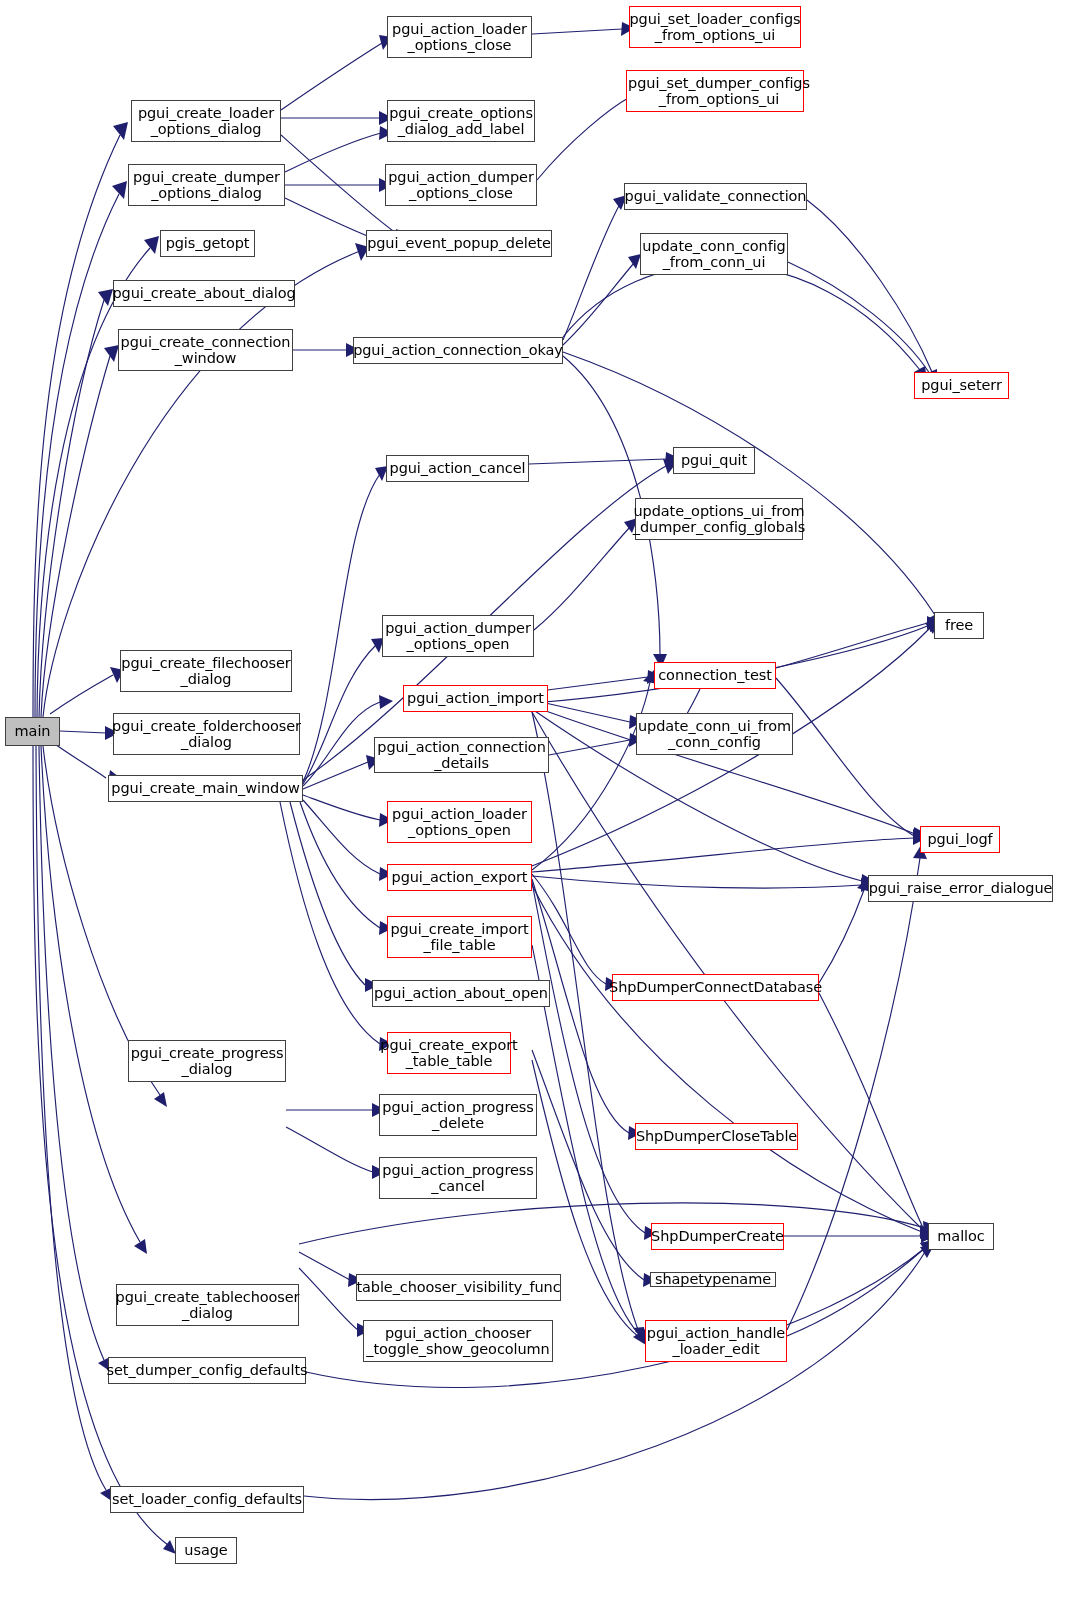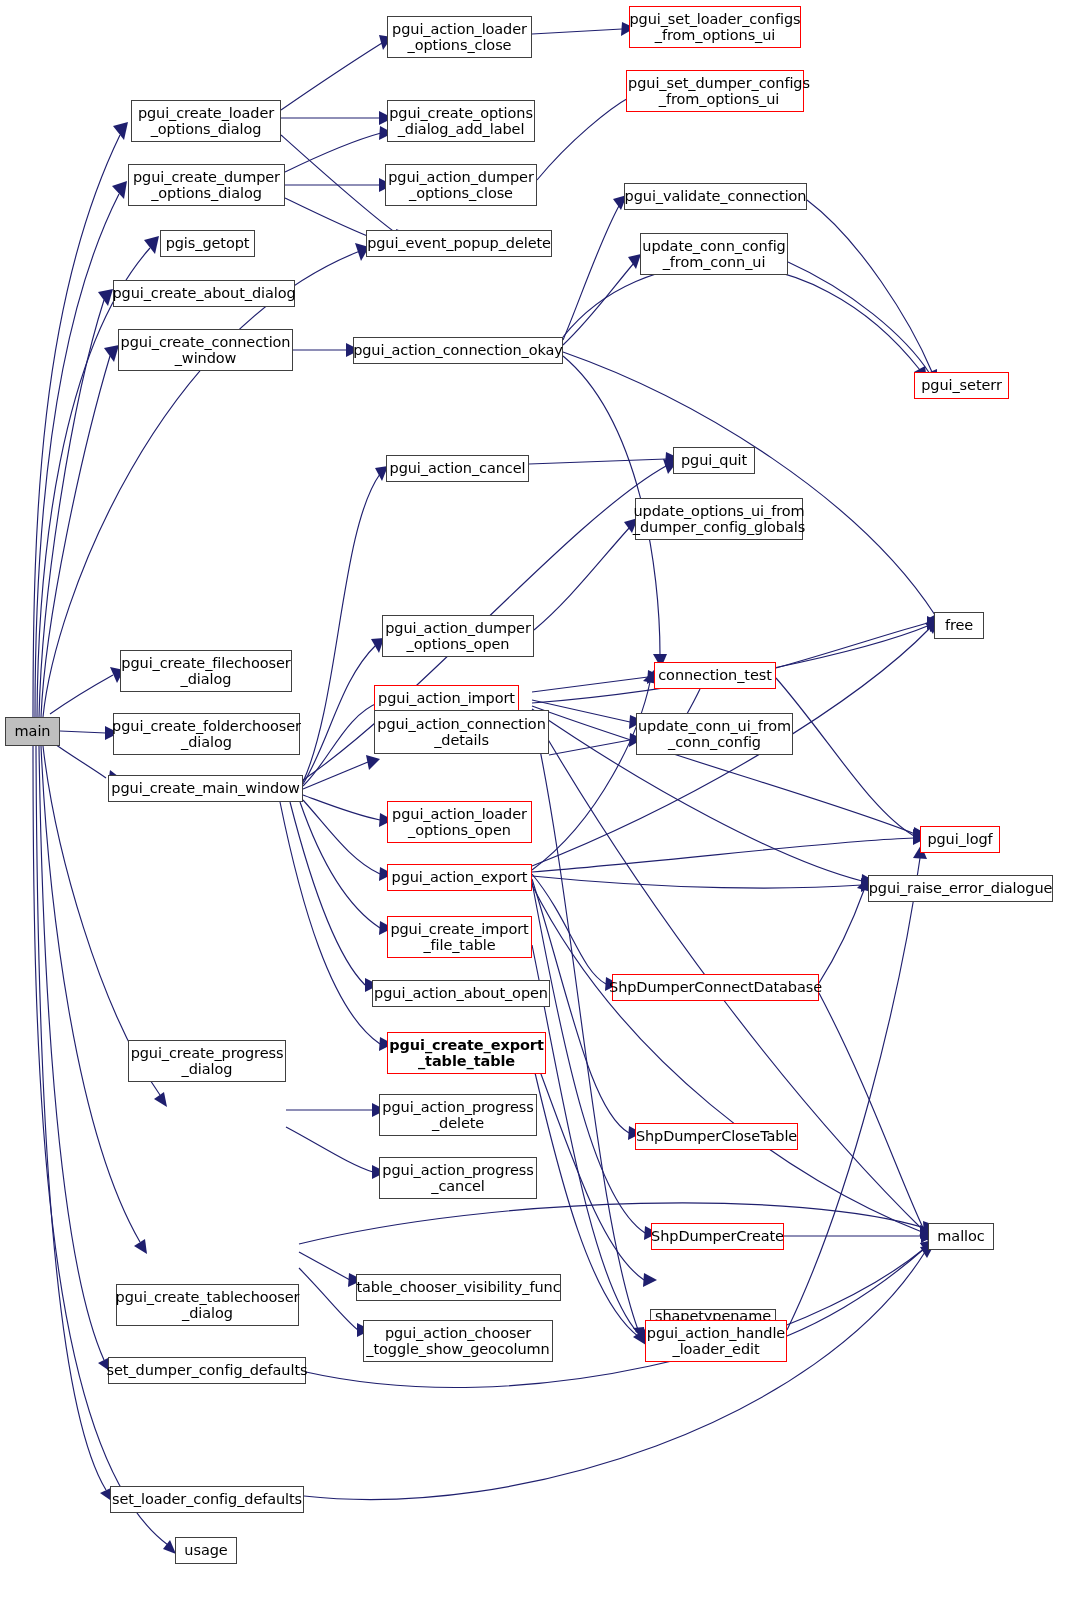--- a/index.html
+++ b/index.html
@@ -276,30 +276,30 @@
 _options_close</div>
       <div class="node" style="left: 387px; top: 100px; width: 148px; height: 42px;">pgui_create_options
 _dialog_add_label</div>
       <div class="node" style="left: 385px; top: 164px; width: 152px; height: 42px;">pgui_action_dumper
 _options_close</div>
       <div class="node" style="left: 366px; top: 230px; width: 186px; height: 27px;">pgui_event_popup_delete</div>
       <div class="node" style="left: 353px; top: 337px; width: 210px; height: 27px;">pgui_action_connection_okay</div>
       <div class="node" style="left: 386px; top: 455px; width: 143px; height: 27px;">pgui_action_cancel</div>
       <div class="node" style="left: 382px; top: 615px; width: 152px; height: 42px;">pgui_action_dumper
 _options_open</div>
-      <div class="node red" style="left: 374px; top: 685px; width: 145px; height: 27px;">pgui_action_import</div>
-      <div class="node" style="left: 374px; top: 710px; width: 175px; height: 44px;">pgui_action_connection
+      <div class="node red" style="left: 403px; top: 685px; width: 145px; height: 27px;">pgui_action_import</div>
+      <div class="node" style="left: 374px; top: 737px; width: 175px; height: 36px;">pgui_action_connection
 _details</div>
       <div class="node red" style="left: 387px; top: 801px; width: 145px; height: 42px;">pgui_action_loader
 _options_open</div>
       <div class="node red" style="left: 387px; top: 864px; width: 145px; height: 27px;">pgui_action_export</div>
       <div class="node red" style="left: 387px; top: 916px; width: 145px; height: 42px;">pgui_create_import
 _file_table</div>
       <div class="node" style="left: 372px; top: 980px; width: 178px; height: 27px;">pgui_action_about_open</div>
-      <div class="node red" style="left: 387px; top: 1032px; width: 159px; height: 42px; font-weight: bold;">pgui_create_export
+      <div class="node red" style="left: 387px; top: 1032px; width: 124px; height: 42px;">pgui_create_export
 _table_table</div>
       <div class="node" style="left: 379px; top: 1094px; width: 158px; height: 42px;">pgui_action_progress
 _delete</div>
       <div class="node" style="left: 379px; top: 1157px; width: 158px; height: 42px;">pgui_action_progress
 _cancel</div>
       <div class="node" style="left: 356px; top: 1274px; width: 205px; height: 27px;">table_chooser_visibility_func</div>
       <div class="node" style="left: 363px; top: 1320px; width: 190px; height: 42px;">pgui_action_chooser
 _toggle_show_geocolumn</div>
       <div class="node red" style="left: 629px; top: 6px; width: 172px; height: 42px;">pgui_set_loader_configs
 _from_options_ui</div>
@@ -313,21 +313,21 @@
 _dumper_config_globals</div>
       <div class="node" style="left: 934px; top: 612px; width: 50px; height: 27px;">free</div>
       <div class="node red" style="left: 654px; top: 662px; width: 122px; height: 27px;">connection_test</div>
       <div class="node" style="left: 636px; top: 713px; width: 157px; height: 42px;">update_conn_ui_from
 _conn_config</div>
       <div class="node red" style="left: 920px; top: 826px; width: 80px; height: 27px;">pgui_logf</div>
       <div class="node" style="left: 868px; top: 875px; width: 185px; height: 27px;">pgui_raise_error_dialogue</div>
       <div class="node red" style="left: 612px; top: 974px; width: 207px; height: 27px;">ShpDumperConnectDatabase</div>
       <div class="node red" style="left: 635px; top: 1123px; width: 163px; height: 27px;">ShpDumperCloseTable</div>
       <div class="node red" style="left: 651px; top: 1223px; width: 133px; height: 27px;">ShpDumperCreate</div>
-      <div class="node" style="left: 650px; top: 1272px; width: 126px; height: 15px; margin-top: 37px;">shapetypename</div>
+      <div class="node" style="left: 650px; top: 1272px; width: 126px; height: 15px;">shapetypename</div>
       <div class="node red" style="left: 645px; top: 1320px; width: 142px; height: 42px;">pgui_action_handle
 _loader_edit</div>
       <div class="node" style="left: 928px; top: 1223px; width: 66px; height: 27px;">malloc</div>
     </div>
 
   <div class="node red" style="left:914px; top:372px; width:95px; height:27px;">pgui_seterr</div>
 
 </div>
 
 </body></html>

